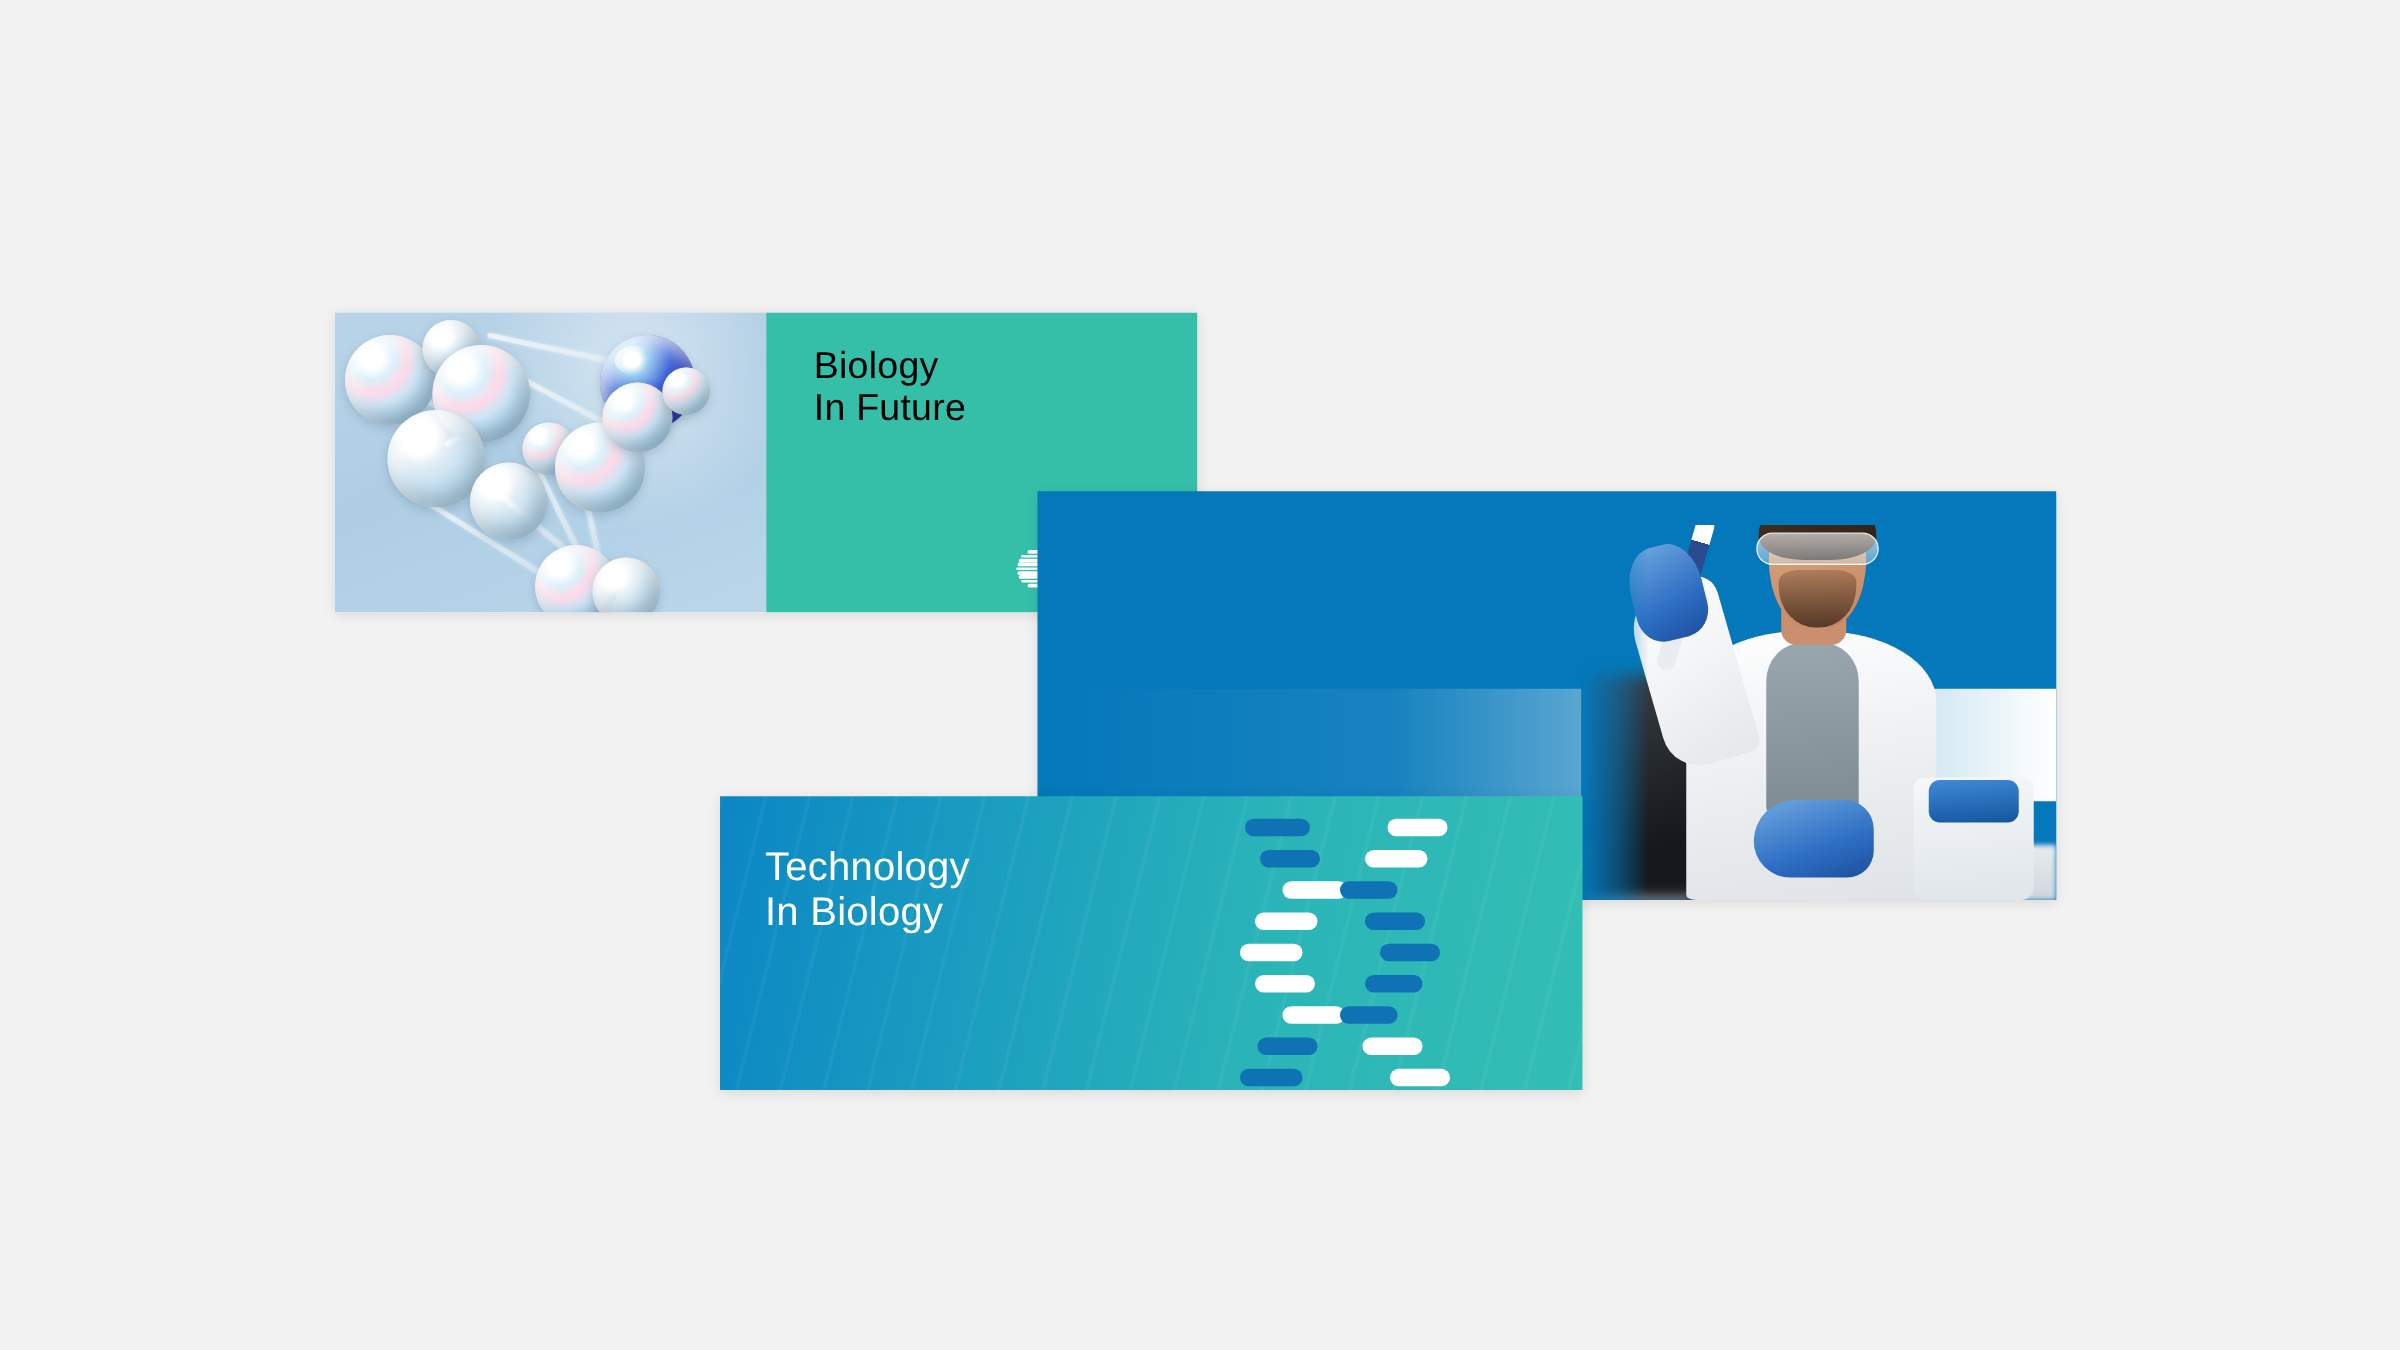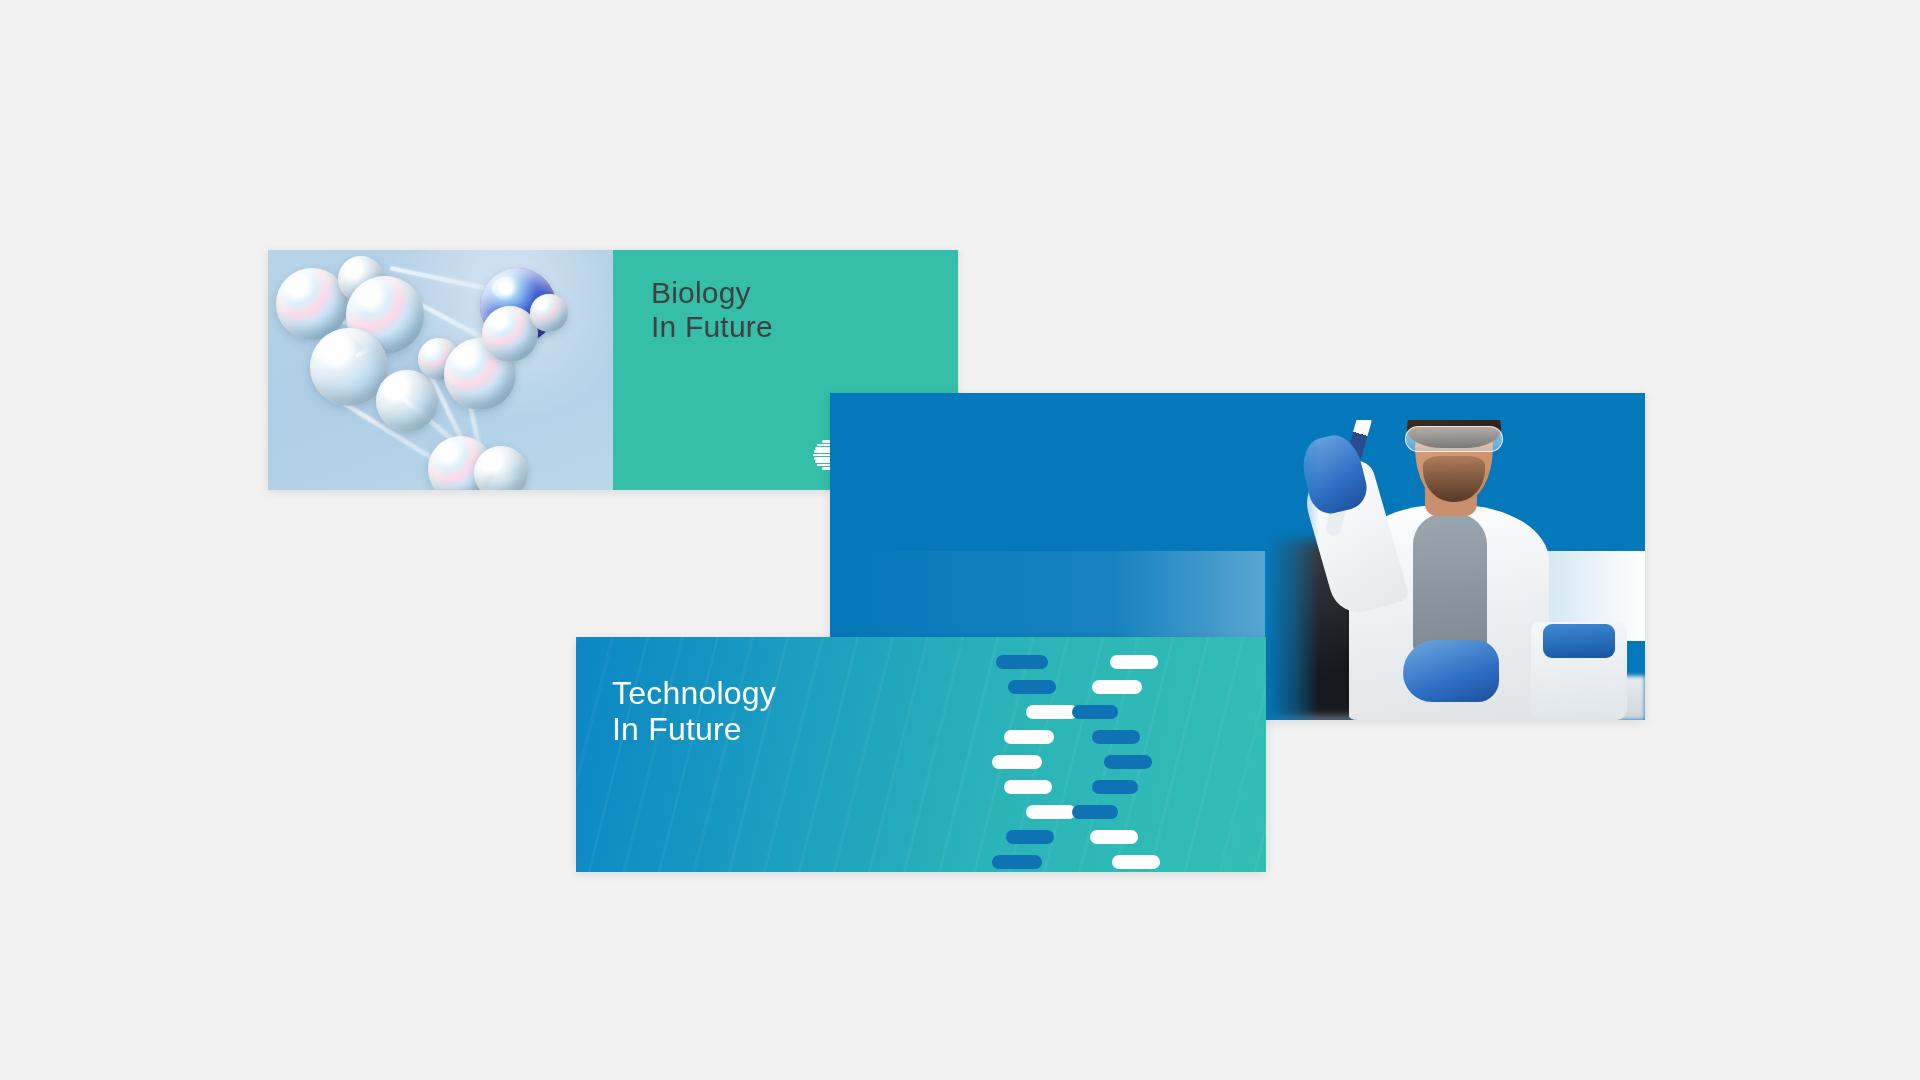--- a/index.html
+++ b/index.html
@@ -56,21 +56,21 @@
     background:linear-gradient(120deg,rgba(255,255,255,.95),rgba(255,255,255,0) 60%);
     pointer-events:none;
   }
 
   #biology-panel {
     position:absolute; left:345px; top:0; width:345px; height:240px;
     background:#35bfa9;
   }
   #biology-title {
     position:absolute; left:38px; top:26px;
-    color:#404040; font-size:30px; line-height:1.12; font-weight:400;
+    color:#000000; font-size:30px; line-height:1.12; font-weight:400;
     letter-spacing:.2px; white-space:pre-line;
   }
 
   
   .logo { position:absolute; display:flex; align-items:center; gap:9px; }
   #biology-logo { right:22px; bottom:20px; }
   .logo-mark { position:relative; width:30px; height:30px; }
   .logo-mark i {
     position:absolute; display:block; height:2.6px; border-radius:2px; background:#fff; left:0;
   }
@@ -297,21 +297,21 @@
       <div class="ph glove" id="ph-glove-r"></div>
       <div class="ph" id="ph-fade-l"></div>
     </div>
 
   </div>
 
   <div class="card card-shadow" id="technology-card">
     <div id="technology-sheen"></div>
 
     <div id="technology-title">Technology
-In Future</div>
+In Biology</div>
 
     <div id="dna-ladder">
         <div class="dna-bar dna-blue" style="left: 8px; top: 0px; width: 52px;"></div>
         <div class="dna-bar dna-white" style="left: 122px; top: 0px; width: 48px;"></div>
         <div class="dna-bar dna-blue" style="left: 20px; top: 25px; width: 48px;"></div>
         <div class="dna-bar dna-white" style="left: 104px; top: 25px; width: 50px;"></div>
         <div class="dna-bar dna-white" style="left: 38px; top: 50px; width: 52px;"></div>
         <div class="dna-bar dna-blue" style="left: 84px; top: 50px; width: 46px;"></div>
         <div class="dna-bar dna-white" style="left: 16px; top: 75px; width: 50px;"></div>
         <div class="dna-bar dna-blue" style="left: 104px; top: 75px; width: 48px;"></div>

